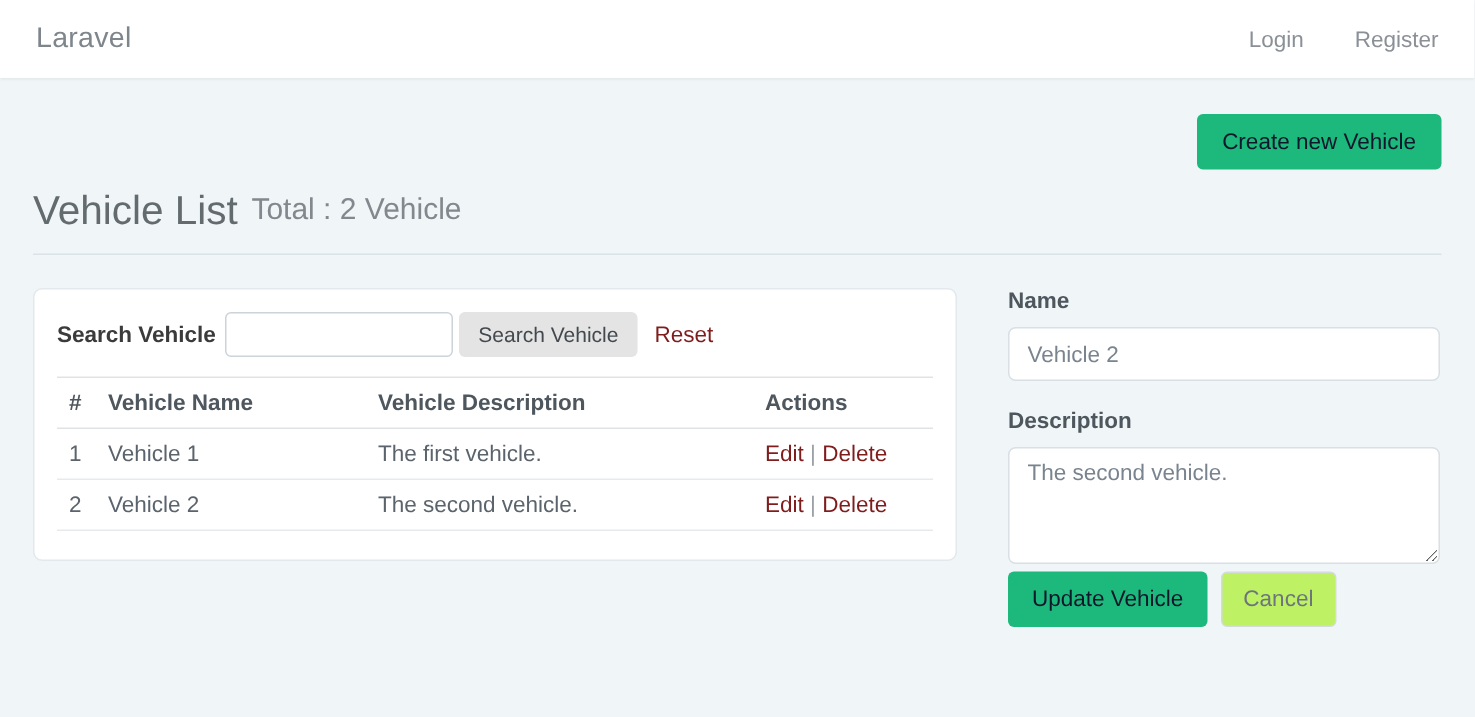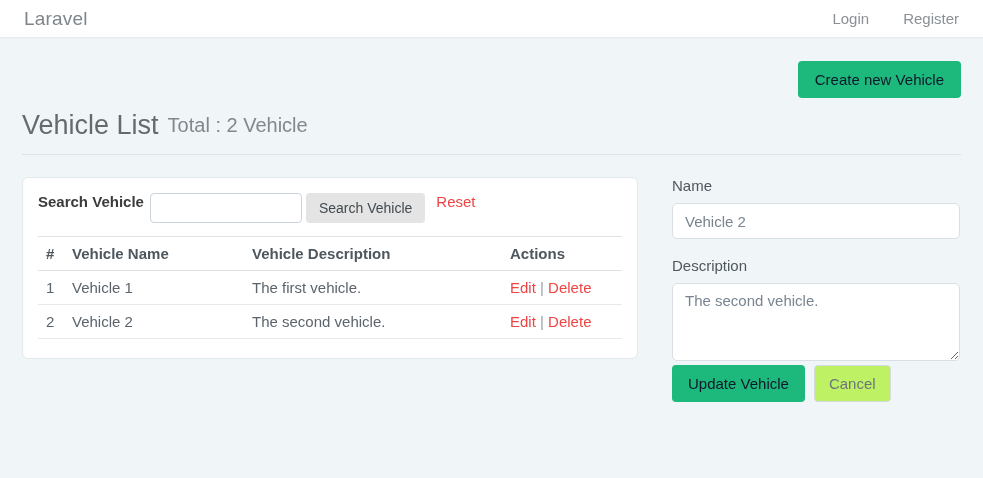--- a/index.html
+++ b/index.html
@@ -4,21 +4,21 @@
 <style>
   * { box-sizing: border-box; margin: 0; padding: 0; }
   html, body { width: 983px; height: 478px; overflow: hidden; }
   body {
     font-family: "Liberation Sans", sans-serif;
     background: #f0f5f8;
     color: #5a6268;
   }
   
   .navbar {
-    height: 37px;
+    height: 52px;
     background: #ffffff;
     display: flex;
     align-items: center;
     justify-content: space-between;
     padding: 0 24px;
     box-shadow: 0 1px 2px rgba(0,0,0,0.06);
     position: relative;
     z-index: 2;
   }
   .navbar-brand {
@@ -84,20 +84,21 @@
   .card {
     width: 616px;
     background: #ffffff;
     border: 1px solid #e3e8ec;
     border-radius: 6px;
     padding: 15px;
     height: 182px;
   }
   .search-row {
     display: flex;
+    align-items: center;
     margin-bottom: 13px;
   }
   .search-label {
     font-size: 15px;
     font-weight: 700;
     color: #3b3b3b;
     margin-right: 6px;
     white-space: nowrap;
   }
   .search-input {
@@ -112,21 +113,21 @@
     outline: none;
   }
   .btn-gray {
     background: #e4e4e4;
     color: #434a4f;
     font-size: 14px;
     padding: 8px 13px;
     margin-left: 4px;
   }
   .link {
-    color: #ef4444;
+    color: #7f1d1d;
     text-decoration: none;
     cursor: pointer;
   }
   .reset-link { margin-left: 11px; font-size: 15px; }
   
   table {
     width: 100%;
     border-collapse: collapse;
     font-size: 15px;
   }
@@ -146,21 +147,21 @@
   .col-num { width: 26px; }
   .col-name { width: 180px; }
   .col-desc { width: 258px; }
   .col-actions { width: 120px; text-align: left; }
   .sep { color: #9aa0a6; }
   
   .form-col { width: 288px; }
   .form-label {
     display: block;
     font-size: 15px;
-    font-weight: 400;
+    font-weight: 700;
     color: #4f575e;
     margin-bottom: 9px;
   }
   .form-input {
     width: 100%;
     height: 36px;
     border: 1px solid #d9dfe4;
     border-radius: 5px;
     padding: 0 12px;
     font-family: "Liberation Sans", sans-serif;

